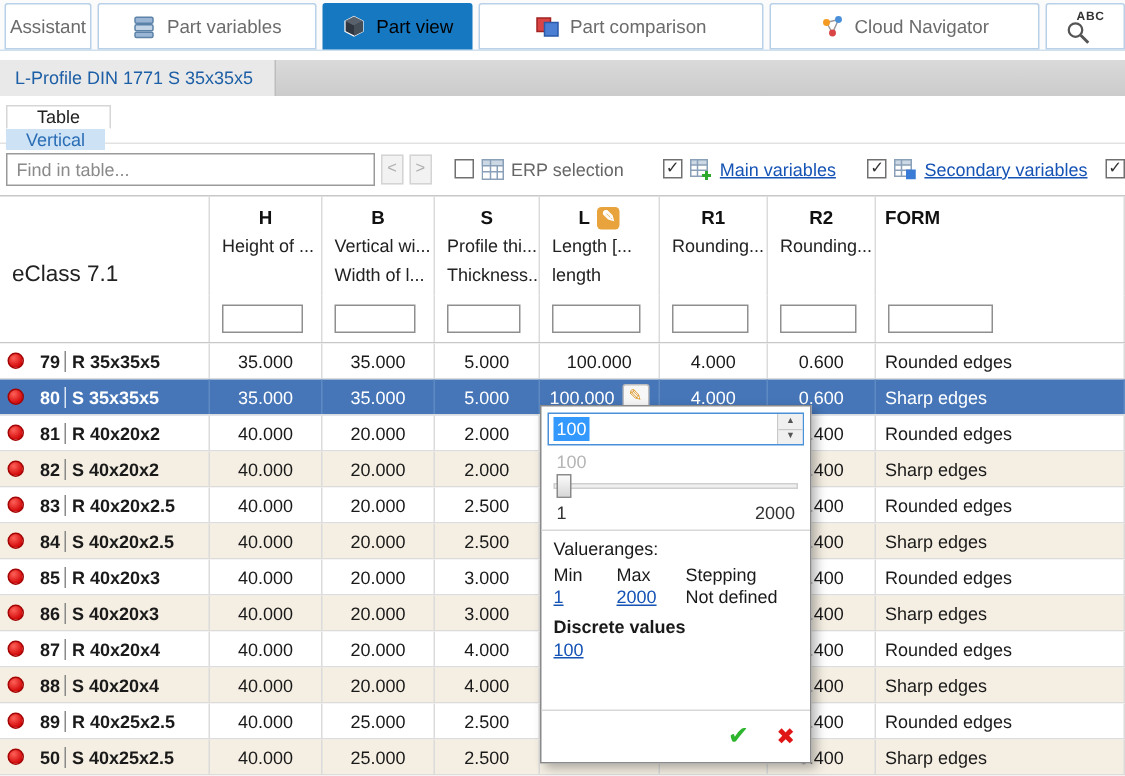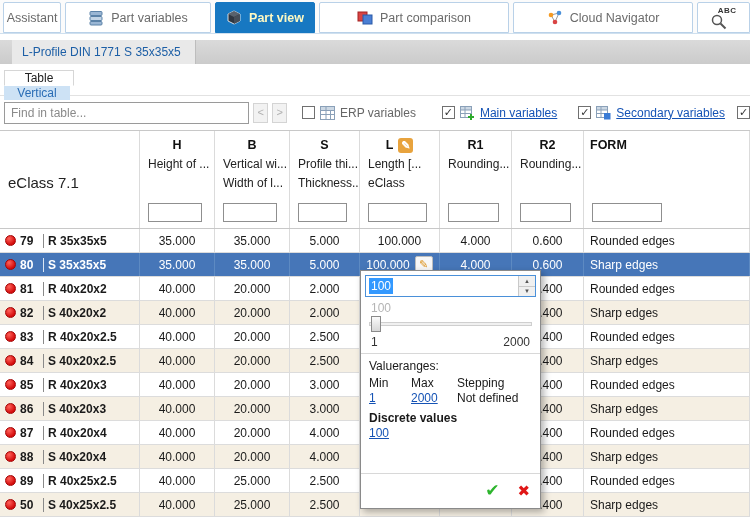--- a/index.html
+++ b/index.html
@@ -8,27 +8,27 @@
 
   
   .top-tabs { display:flex; height:34px; padding:2px 0 0 3px; gap:4px; background:#fbfbfb; border-bottom:1px solid #cfe0ef; }
   .tab { display:flex; align-items:center; justify-content:center; gap:7px; height:31px; border:1px solid #b9d1e8; background:#fff; color:#6b6b6b; font-size:12.5px; border-radius:2px 2px 0 0; cursor:default; }
   .tab-assistant { width:58px; }
   .tab-partsel { width:146px; }
   .tab-partview { width:100px; }
   .tab-partcomp { width:190px; }
   .tab-cloud { width:180px; }
   .tab-search { flex:1; min-width:30px; }
-  .tab.active { background:#1778c2; border-color:#1778c2; color:#fef9c3;font-weight:bold; }
+  .tab.active { background:#1778c2; border-color:#1778c2; color:#000000; }
   .abc-wrap { position:relative; width:26px; height:24px; }
   .abc-text { position:absolute; top:0; right:0; font-size:8px; font-weight:bold; color:#333; letter-spacing:0.5px; }
   .mag { position:absolute; left:0; bottom:0; }
 
   
-  .part-strip { margin-top:6px; height:24px; background:linear-gradient(#dadada,#cbcbcb); display:flex;padding-left:12px; }
+  .part-strip { margin-top:6px; height:24px; background:linear-gradient(#dadada,#cbcbcb); display:flex; }
   .part-tab { width:184px; background:#e9e9e9; border-right:1px solid #bdbdbd; color:#1d5fa6; display:flex; align-items:center; padding-left:10px; font-size:12px; }
 
   
   .view-tabs { margin-top:6px; height:26px; display:flex; padding-left:4px; gap:1px; border-bottom:1px solid #e2e2e2;flex-direction:column; }
   .vtab { display:flex; align-items:center; justify-content:center; font-size:12px; cursor:default; }
   .vtab-table { width:70px; background:#fff; border:1px solid #d6d6d6; border-bottom:1px solid #fff; margin-bottom:-1px; color:#222; }
   .vtab-vertical { width:66px; background:#cde2f5; color:#2a6db5; }
 
   
   .toolbar { height:33px; display:flex; align-items:center; padding-left:4px; }
@@ -71,21 +71,21 @@
   .rows { flex:1; display:flex; flex-direction:column; }
   .trow { flex:1; display:flex; border-bottom:1px solid #dcdcdc; background:#fff; }
   .trow.alt { background:#f5efe3; }
   .trow.selected { background:#4676b8; color:#fff; }
   .cell { border-right:1px solid #dbdbdb; display:flex; align-items:center; overflow:hidden; }
   .trow.selected .cell { border-right-color:#5d8ac2; }
   .num { justify-content:center; }
   .cell.col-form { padding-left:6px; }
   .label-cell { padding-left:5px; font-weight:bold; }
   .dot { width:11px; height:11px; border-radius:50%; flex:none; background:radial-gradient(circle at 35% 30%, #ff6159, #d40c0c 70%); border:1px solid #a30404; margin-right:4px; }
-  .rnum { width:20px; text-align:left; flex:none; }
+  .rnum { width:20px; text-align:right; flex:none; }
   .rsep { width:1px; height:14px; background:#8a8a8a; margin:0 4px 0 3px; flex:none; }
   .trow.selected .rsep { background:#dbe6f4; }
   .edit-btn { display:none; width:18px; height:17px; background:#f7f7f7; border:1px solid #bdbdbd; border-radius:2px; color:#dd9522; font-size:11px; line-height:15px; text-align:center; margin-left:5px; flex:none; }
   .trow.selected .edit-btn { display:inline-block; }
 
   
   .popup { position:absolute; left:360px; top:270px; width:181px; height:239px; background:#fff; border:1px solid #8a8a8a; box-shadow:3px 3px 7px rgba(0,0,0,0.3); z-index:10; font-size:12px; }
   .spinbox { margin:4px; height:22px; border:1px solid #4a90d9; display:flex; background:#fff; }
   .spin-value { flex:1; display:flex; align-items:center; padding-left:3px; }
   .spin-value .sel { background:#3399ff; color:#fff; padding:1px 2px; }
@@ -177,21 +177,21 @@
   <div class="nav-btn">&lt;</div>
   <div class="nav-btn">&gt;</div>
 
   <div class="cb-group g-erp">
     <span class="checkbox"></span>
     <svg width="15" height="14" viewBox="0 0 15 14">
         <rect x="0.5" y="0.5" width="14" height="13" fill="#fff" stroke="#8aa0b8"></rect>
         <rect x="0.5" y="0.5" width="14" height="4" fill="#ccd8e4" stroke="#8aa0b8"></rect>
         <path d="M0.5 8.5H14.5M6 0.5V13.5M10.5 4.5V13.5" stroke="#8aa0b8" fill="none"></path>
       </svg>
-    <span class="cb-label">ERP variables</span>
+    <span class="cb-label">ERP selection</span>
   </div>
 
   <div class="cb-group g-main">
     <span class="checkbox checked">✓</span>
     <svg width="15" height="14" viewBox="0 0 15 14">
         <rect x="0.5" y="0.5" width="11" height="11" fill="#fff" stroke="#8aa0b8"></rect>
         <rect x="0.5" y="0.5" width="11" height="3.5" fill="#ccd8e4" stroke="#8aa0b8"></rect>
         <path d="M0.5 7.5H11.5M5 0.5V11.5" stroke="#8aa0b8" fill="none"></path>
         <path d="M11 8v6M8 11h6" stroke="#2daa2d" stroke-width="2"></path>
       </svg>
@@ -233,21 +233,21 @@
       <div class="hcode">S</div>
       <div class="hdesc">Profile thi...</div>
       <div class="hdesc">Thickness...</div>
     </div>
     <div class="hcell col-l">
       <div class="hcode">
         <span>L</span>
         <span class="hdr-pencil">✎</span>
       </div>
       <div class="hdesc">Length [...</div>
-      <div class="hdesc">eClass</div>
+      <div class="hdesc">length</div>
     </div>
     <div class="hcell col-r1">
       <div class="hcode">R1</div>
       <div class="hdesc">Rounding...</div>
       <div class="hdesc"></div>
     </div>
     <div class="hcell col-r2">
       <div class="hcode">R2</div>
       <div class="hdesc">Rounding...</div>
       <div class="hdesc"></div>

